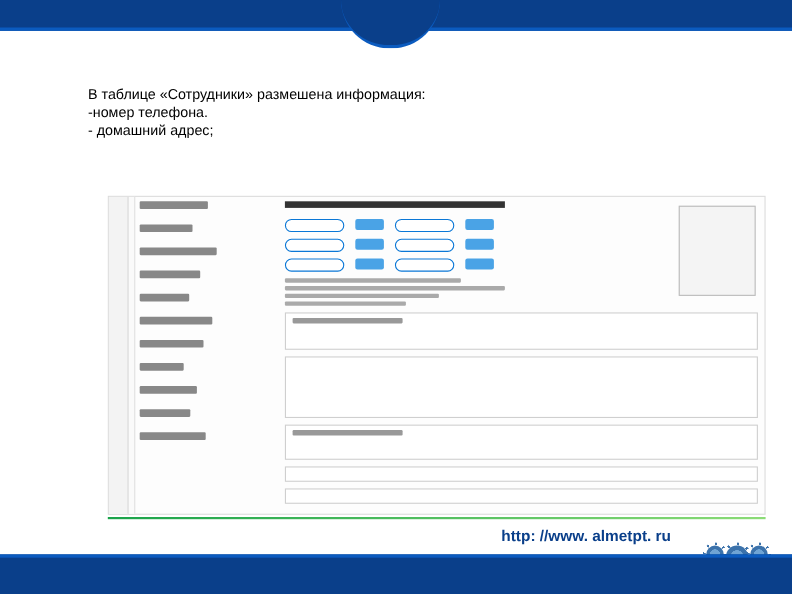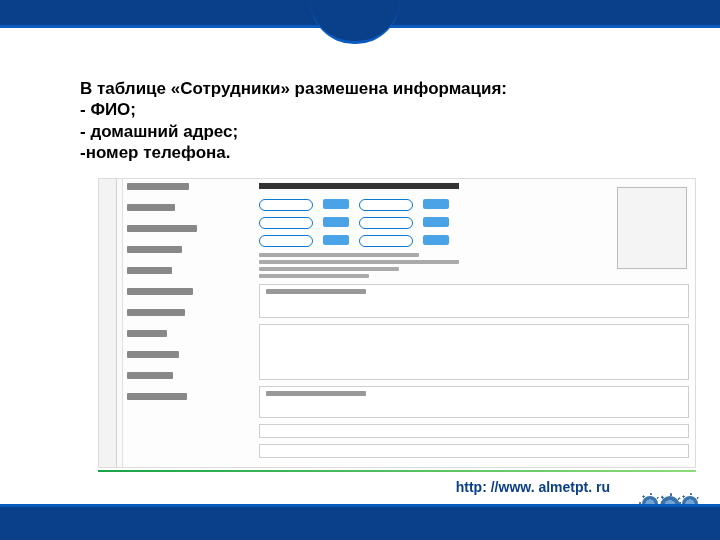--- a/index.html
+++ b/index.html
@@ -40,24 +40,24 @@
   }
 
   
   .content {
     position: absolute;
     top: 78px;
     left: 80px;
     right: 50px;
   }
   .maintext {
-    font-size: 17px;
+    font-size: 13px;
     color: #000;
     line-height: 1.25;
-    font-weight: bold;
+    font-weight: normal;
   }
   .maintext span { display:block; }
 
   
   .shot {
     position: absolute;
     top: 178px;
     left: 98px;
     right: 24px;
     height: 290px;
@@ -207,23 +207,22 @@
 </style>
 </head>
 <body>
 
 <div class="topbar"></div>
 <div class="topnotch"></div>
 
 <div class="content">
   <p class="maintext">
     <span>В таблице «Сотрудники» размешена информация:</span>
-    <span> - ФИО;</span>
+    <span> -номер телефона.</span>
     <span> - домашний адрес;</span>
-    <span> -номер телефона.</span>
   </p>
 </div>
 
 <div class="shot">
   <div class="left"></div>
   <div class="left2"></div>
   <div class="topblack"></div>
   <div class="rbox"></div>
 
   <div class="sidebar">

